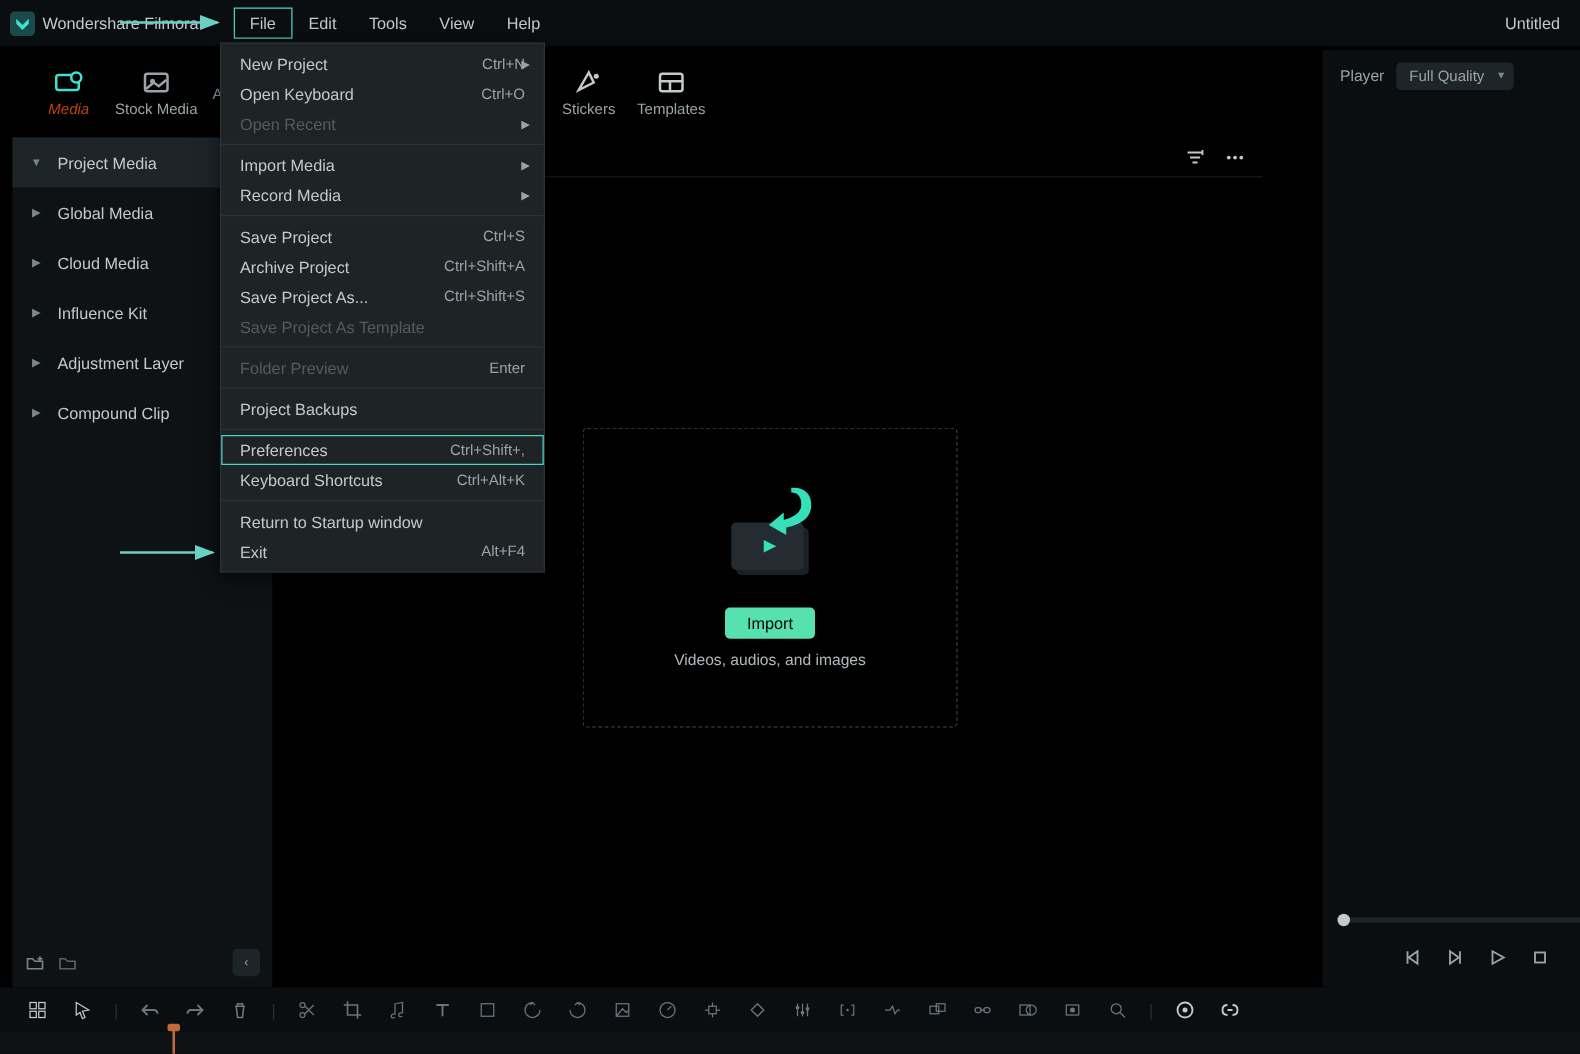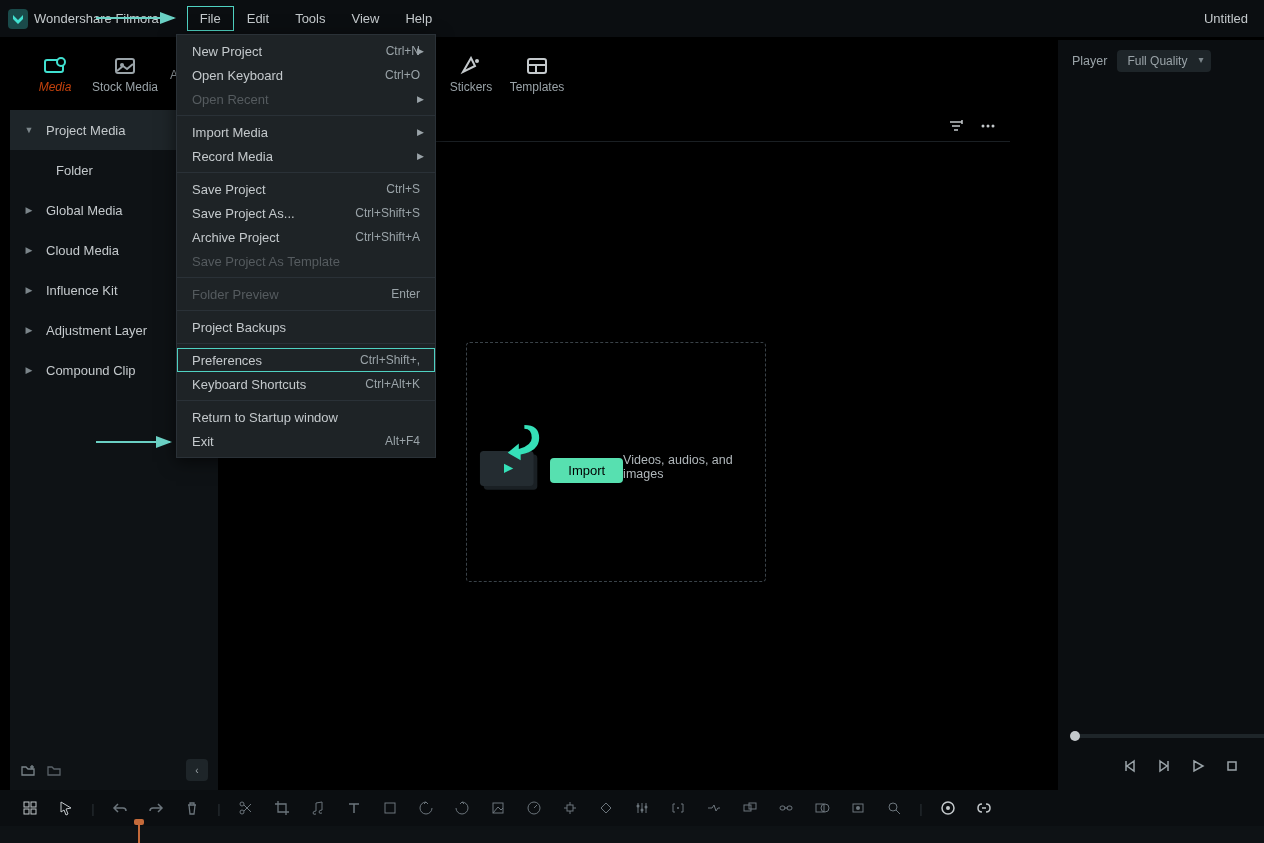--- a/index.html
+++ b/index.html
@@ -134,21 +134,21 @@
     height: 648px;
     background: #000;
   }
   .import-zone {
     position: absolute;
     left: 248px; top: 200px;
     width: 300px; height: 240px;
     border: 1px dashed #3a4248;
     border-radius: 4px;
     display: flex;
-    flex-direction: row;
+    flex-direction: column;
     align-items: center;
     justify-content: center;
   }
   .import-btn {
     background: #57e0b0;
     color: #000;
     padding: 5px 18px;
     border-radius: 4px;
     font-size: 13px;
     margin-top: 16px;
@@ -370,23 +370,20 @@
       <circle cx="8" cy="8" r="1.5" fill="#c4c9cc"></circle>
       <circle cx="13" cy="8" r="1.5" fill="#c4c9cc"></circle>
     </svg>
 </div>
 
 <div class="sidebar">
   <div class="side-row sel">
     <span class="caret">▼</span>
     <span>Project Media</span>
   </div>
-  <div class="side-row side-sub">
-    <span>Folder</span>
-  </div>
   <div class="side-row">
     <span class="caret">▶</span>
     <span>Global Media</span>
   </div>
   <div class="side-row">
     <span class="caret">▶</span>
     <span>Cloud Media</span>
   </div>
   <div class="side-row">
     <span class="caret">▶</span>
@@ -478,26 +475,26 @@
         <span class="label">Record Media</span>
         <span class="sub-arrow">▶</span>
       </div>
     </div>
     <div class="dd-group">
       <div class="dd-row">
         <span class="label">Save Project</span>
         <span class="shortcut">Ctrl+S</span>
       </div>
       <div class="dd-row">
+        <span class="label">Archive Project</span>
+        <span class="shortcut">Ctrl+Shift+A</span>
+      </div>
+      <div class="dd-row">
         <span class="label">Save Project As...</span>
         <span class="shortcut">Ctrl+Shift+S</span>
-      </div>
-      <div class="dd-row">
-        <span class="label">Archive Project</span>
-        <span class="shortcut">Ctrl+Shift+A</span>
       </div>
       <div class="dd-row disabled">
         <span class="label">Save Project As Template</span>
       </div>
     </div>
     <div class="dd-group">
       <div class="dd-row disabled">
         <span class="label">Folder Preview</span>
         <span class="shortcut">Enter</span>
       </div>

